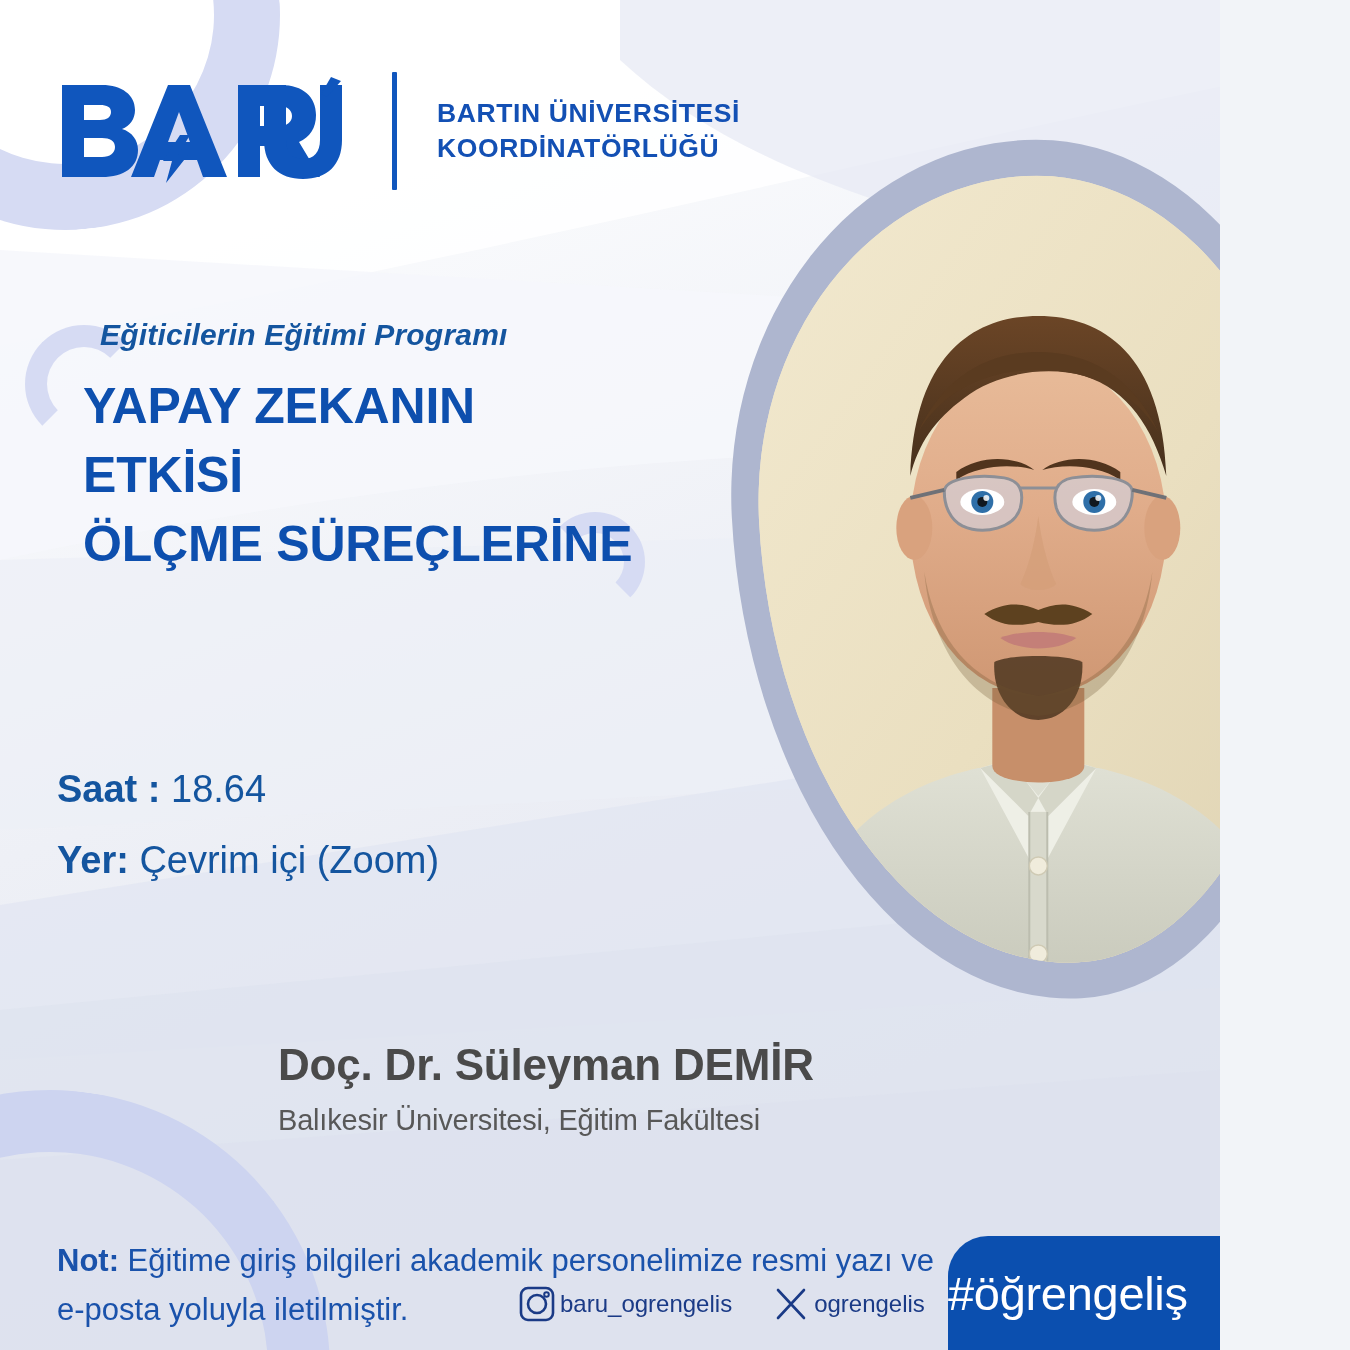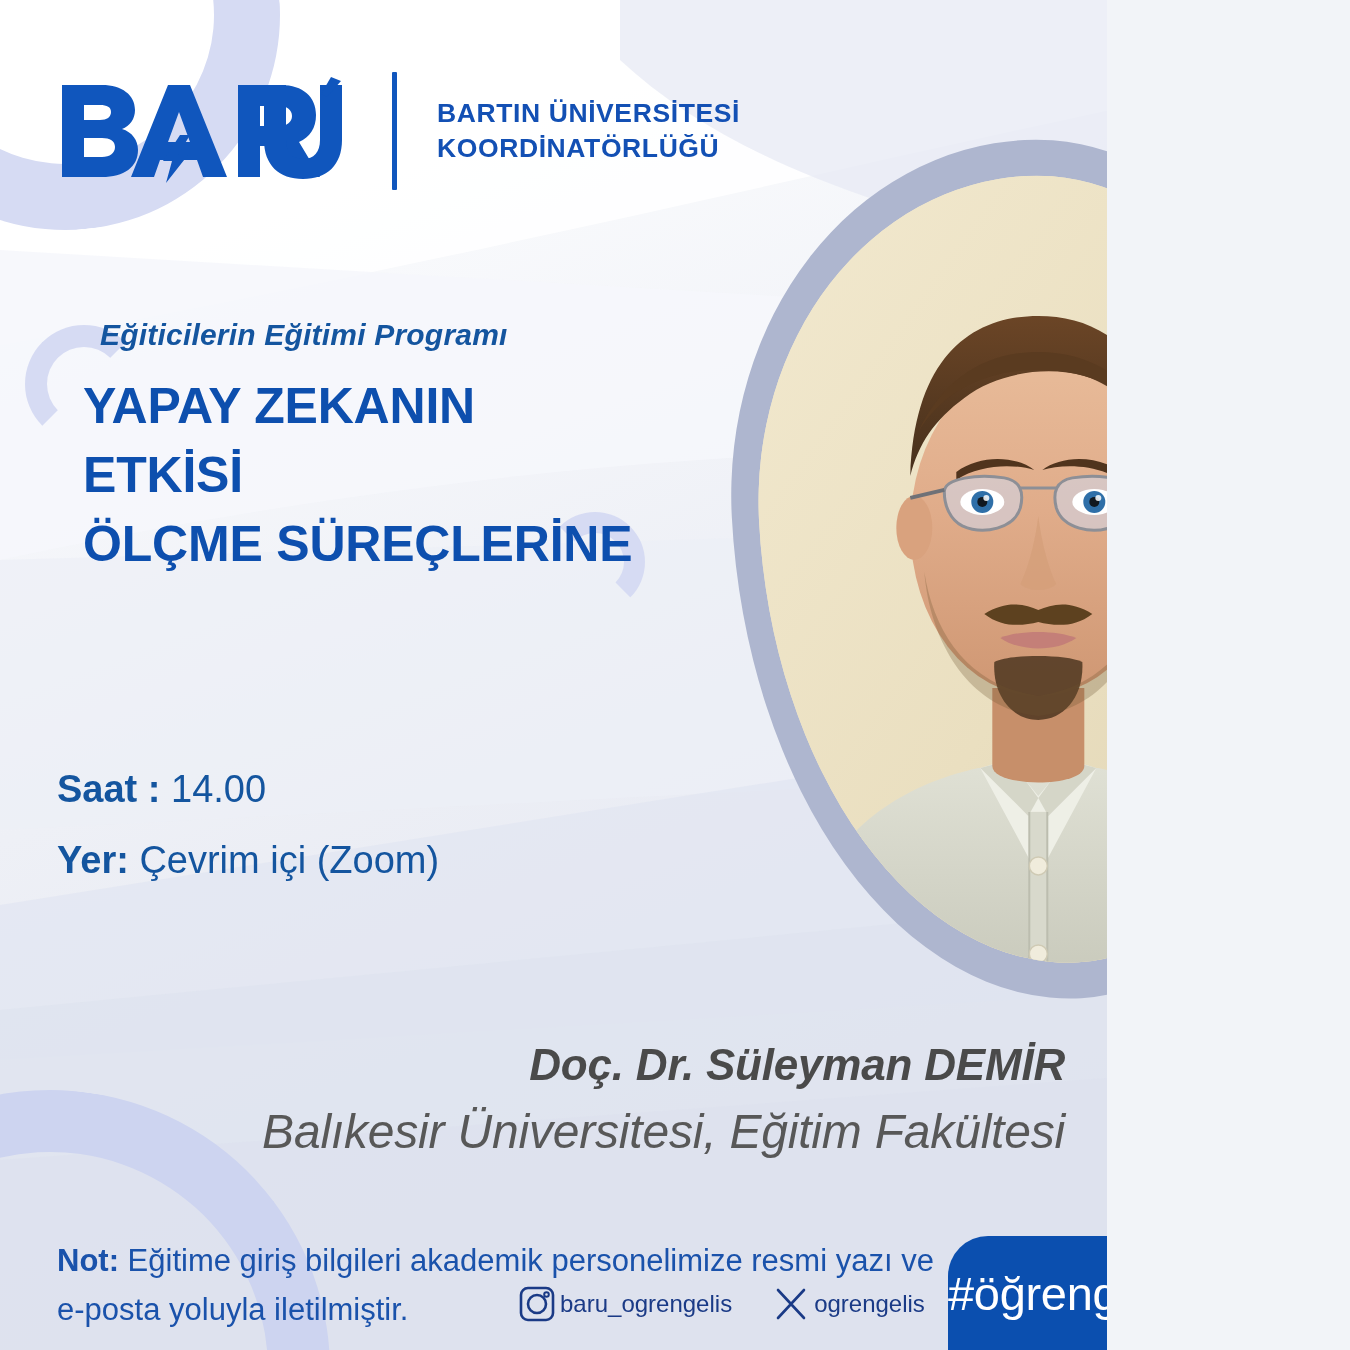--- a/index.html
+++ b/index.html
@@ -2,21 +2,21 @@
 <html><head>
 <meta charset="utf-8">
 <style>
   html,body{margin:0;padding:0;}
   body{
     width:1350px;height:1350px;overflow:hidden;
     font-family:"Liberation Sans", sans-serif;
     background:#f2f4f8;
   }
   .poster{
-    position:relative;width:1107px;height:1350px;overflow:hidden;
+    position:relative;width:1220px;height:1350px;overflow:hidden;
     background:linear-gradient(160deg,#ffffff 0%,#fafbfd 18%,#eef0f6 48%,#e4e7f1 78%,#dfe3ef 100%);
   }
 
   
   .bg-svg{position:absolute;inset:0;width:1350px;height:1350px;}
 
   
   .arc{position:absolute;border-style:solid;border-color:transparent;box-sizing:border-box;}
 
   .arc-tl{
@@ -82,26 +82,26 @@
   }
   .blob-inner{
     position:absolute;left:762px;top:176px;width:548px;height:788px;
     border-radius:52% 48% 46% 54% / 42% 44% 56% 58%;
     transform:rotate(-3deg);
     overflow:hidden;background:#efe6cd;
   }
   .photo{position:absolute;left:-14px;top:0px;width:580px;height:800px;transform:rotate(3deg);}
 
   
-  .speaker{position:absolute;right:42px;top:1040px;text-align:right;width:900px;font-style:italic;}
+  .speaker{position:absolute;right:42px;top:1040px;text-align:left;width:900px;}
   .speaker .name{
     font-weight:bold;font-size:44px;color:#4a4a4a;letter-spacing:-0.2px;
   }
   .speaker .aff{
-    margin-top:14px;font-size:48px;color:#585858;font-weight:400;letter-spacing:-0.2px;
+    margin-top:14px;font-size:29px;color:#585858;font-weight:400;letter-spacing:-0.2px;
   }
 
   
   .note{
     position:absolute;left:57px;top:1237px;width:880px;
     font-size:31px;line-height:1.58;color:#1a52ab;
   }
   .note b{font-weight:bold;}
 
   .socials{position:absolute;left:518px;top:1285px;display:flex;align-items:center;gap:40px;}
@@ -164,21 +164,21 @@
 
   <div class="title">
     <div>YAPAY ZEKANIN</div>
     <div>ETKİSİ</div>
     <div>ÖLÇME SÜREÇLERİNE</div>
   </div>
 
   <div class="meta">
     <div class="row">
       <b>Saat :</b>
-      <span>14.00</span>
+      <span>18.64</span>
     </div>
     <div class="row">
       <b>Yer:</b>
       <span>Çevrim içi (Zoom)</span>
     </div>
   </div>
 
   <div class="blob-outer"></div>
   <div class="blob-inner">
     <svg class="photo" viewBox="0 0 580 800">

